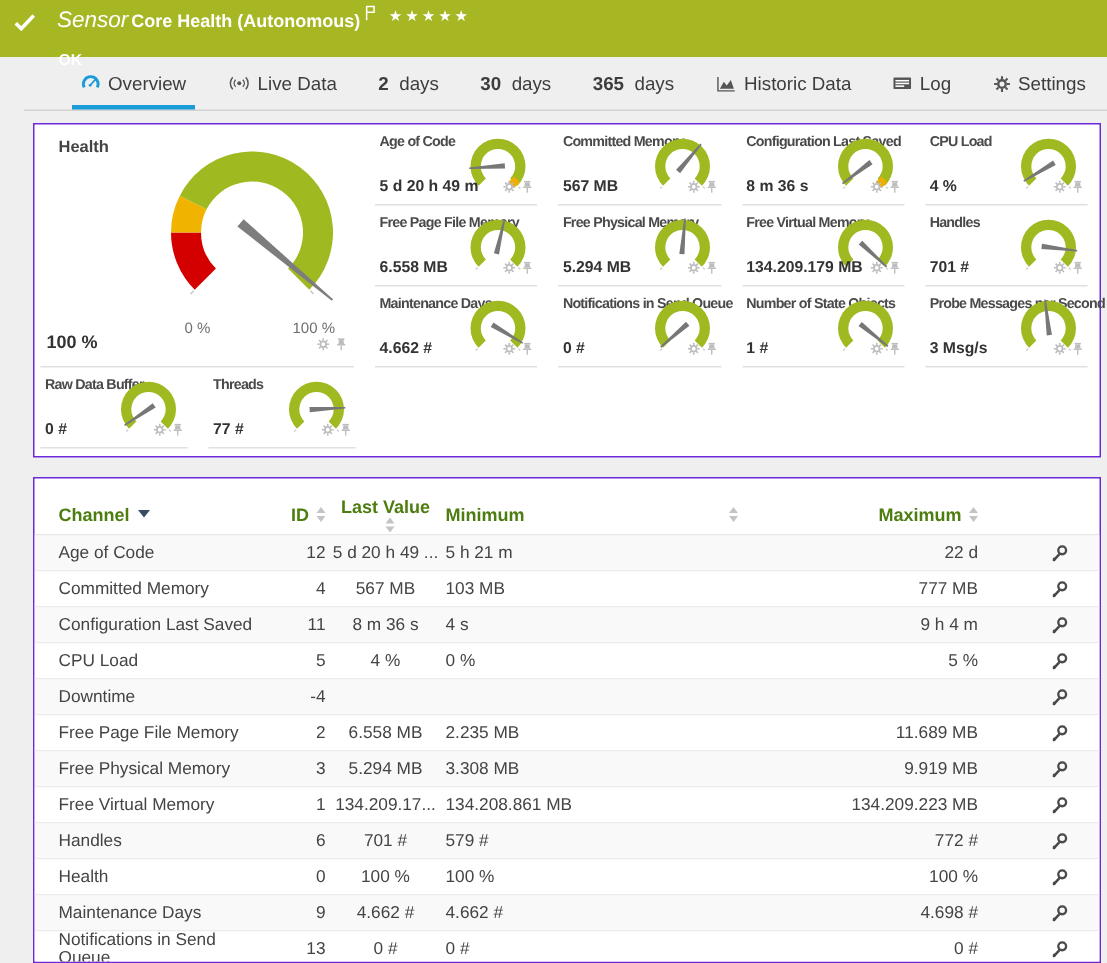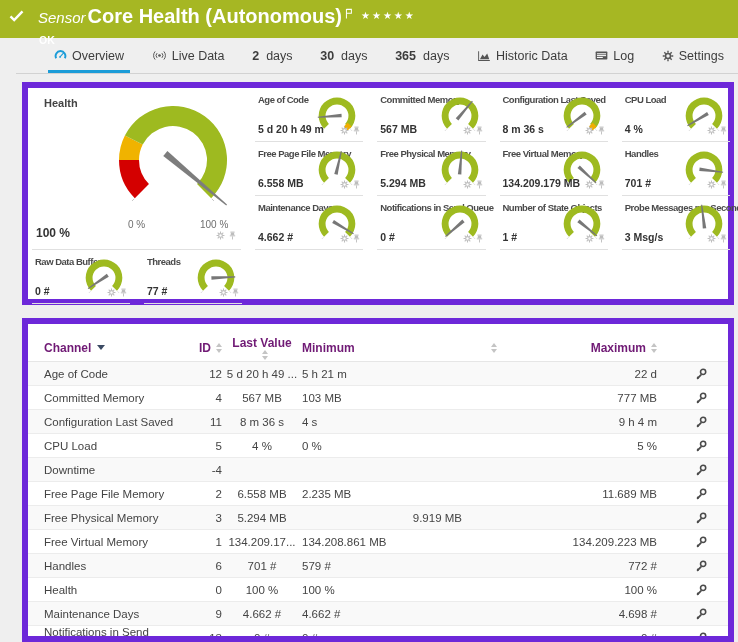--- a/index.html
+++ b/index.html
@@ -5,38 +5,38 @@
   * { margin:0; padding:0; box-sizing:border-box; }
   html,body { width:738px; height:642px; }
   body { position:relative; overflow:hidden; background:#efefef;
          font-family:"Liberation Sans", sans-serif; }
 
   
   .header { position:absolute; left:0; top:0; width:738px; height:38px; background:#a6b723; color:#fff; }
   .hdr-check { position:absolute; left:9px; top:8px; }
   .hdr-line { position:absolute; left:38px; top:5px; white-space:nowrap; }
   .hdr-kind { font-style:italic; font-size:15px; font-weight:300; margin-right:2px; }
-  .hdr-title { font-size:20px; font-weight:bold; }
+  .hdr-title { font-size:12px; font-weight:bold; }
   .hdr-flag { margin-left:3px; position:relative; top:-4px; display:inline-block; }
   .hdr-stars { font-size:10px; letter-spacing:2px; margin-left:8px; position:relative; top:-4px; }
   .hdr-status { position:absolute; left:39px; top:34px; font-size:10.5px; font-weight:bold; }
 
   
   .tabbar { position:absolute; left:16px; top:38px; width:738px; height:36px;
             border-bottom:1px solid #d2d2d2; display:flex; justify-content:space-between;
             align-items:stretch; padding:0 28px 0 36px; }
   .tab { position:relative; display:flex; align-items:center; gap:5px; font-size:12.5px;
          color:#3d3d3d; cursor:pointer; padding:0 2px; }
   .tab .num { font-weight:bold; margin-right:2px; }
   .tab.active::after { content:""; position:absolute; left:-4px; right:-4px; bottom:0;
                        height:3px; background:#1b9cd8; }
   .tab .ticon { display:flex; align-items:center; }
 
   
-  .panel { position:absolute; left:22px; width:712px; background:#fff; border:6px solid #6d28d9; }
+  .panel { position:absolute; left:22px; width:712px; background:#fff; border:1px solid #6d28d9; }
   .panel1 { top:82px; height:223px; }
   .panel2 { top:318px; height:324px; overflow:hidden; }
 
   
   .health-tile { position:absolute; left:0; top:0; width:223px; height:162px; }
   .health-tile::after, .tile::after { content:""; position:absolute; left:4px; right:10px;
       bottom:0; border-bottom:1px solid #e0e0e0; }
   .h-label { position:absolute; left:16px; top:9px; font-size:11px; font-weight:bold; color:#444; }
   .h-svg { position:absolute; left:70px; top:8px; }
   .h-scale { position:absolute; top:131px; font-size:10px; color:#6e6e6e; }
@@ -50,21 +50,21 @@
   .tile { position:relative; height:54px; }
   .tile-label { position:absolute; left:7px; top:6px; font-size:9.5px; letter-spacing:-0.5px;
                 font-weight:bold; color:#4a4a4a; white-space:nowrap; }
   .tile-svg { position:absolute; right:10px; top:4px; }
   .tile-value { position:absolute; left:7px; bottom:7px; font-size:10.5px; font-weight:bold; color:#333; }
   .tile-icons { position:absolute; right:12px; bottom:3px; display:flex; gap:3px; color:#bdbdbd; }
   .health-tile .tile-icons { right:14px; bottom:6px; }
 
   
   .t-header { display:flex; align-items:center; height:28px; margin-top:10px;
-              padding:0 12px 0 16px; font-size:12px; font-weight:bold; color:#701a75;
+              padding:0 12px 0 16px; font-size:12px; font-weight:bold; color:#4d7c0f;
               border-bottom:1px solid #e6e6e6; }
   .t-row { display:flex; align-items:center; height:24px; padding:0 12px 0 16px;
            font-size:11.5px; color:#444; border-bottom:1px solid #ececec; background:#fff; }
   .t-row:nth-child(odd) { background:#f9f9f9; }
   .cell { display:flex; align-items:center; }
   .c-ch  { width:140px; }
   .c-id  { width:38px;  justify-content:flex-end; }
   .c-lv  { width:80px;  justify-content:flex-end;flex-direction:column; }
   .c-min { width:195px; justify-content:space-between; }
   .c-max { width:160px; justify-content:flex-end; }
@@ -676,20 +676,21 @@
               <path d="M4 17.5 9.2 12" stroke="#4a4a4a" stroke-width="2.6" stroke-linecap="round"></path>
               <circle cx="4.5" cy="16.5" r="1.7" fill="#4a4a4a"></circle>
             </svg>
           </span>
         </div>
       </div>
       <div class="t-row">
         <div class="cell c-ch">Free Physical Memory</div>
         <div class="cell c-id">3</div>
         <div class="cell c-lv">5.294 MB</div>
+        <div class="cell c-min">3.308 MB</div>
         <div class="cell c-max">9.919 MB</div>
         <div class="cell c-ic">
           <span class="wrench-btn">
             <svg width="13" height="13" viewBox="0 0 20 20">
               <circle cx="12.5" cy="7.5" r="4" fill="none" stroke="#4a4a4a" stroke-width="2.4"></circle>
               <path d="M4 17.5 9.2 12" stroke="#4a4a4a" stroke-width="2.6" stroke-linecap="round"></path>
               <circle cx="4.5" cy="16.5" r="1.7" fill="#4a4a4a"></circle>
             </svg>
           </span>
         </div>

